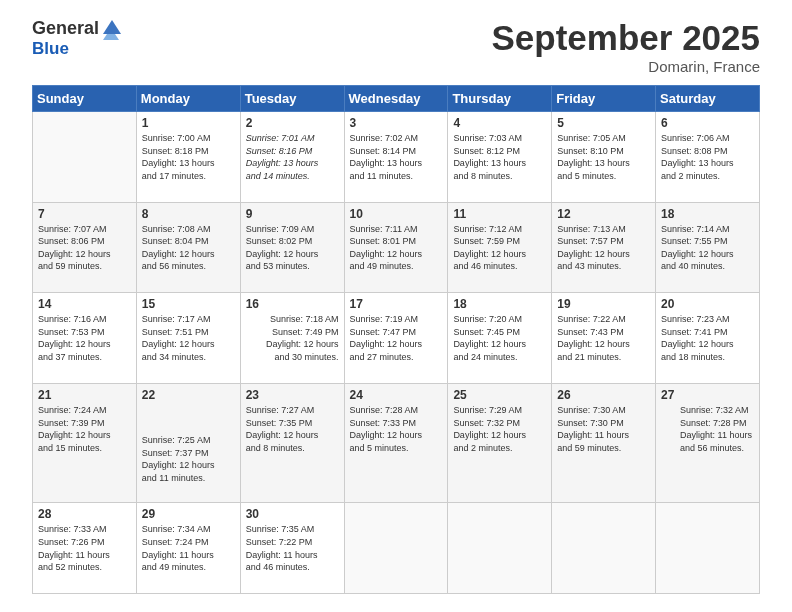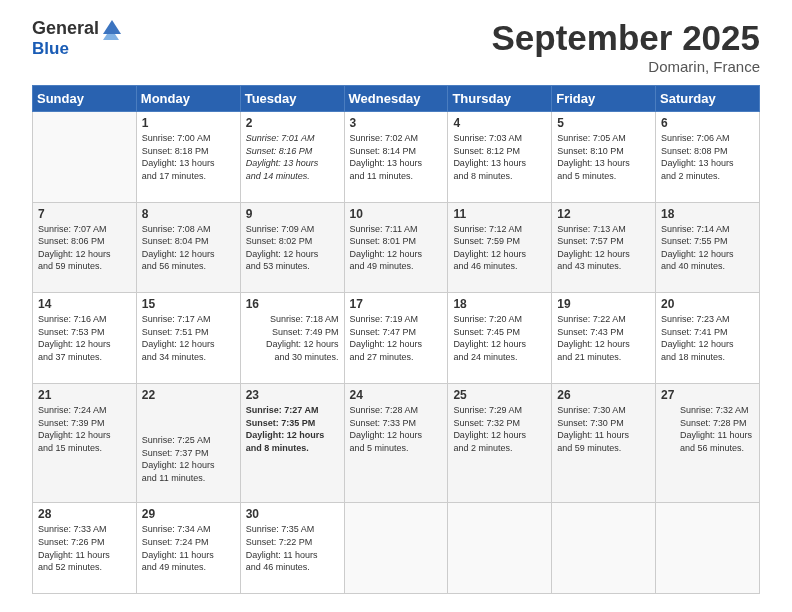--- a/index.html
+++ b/index.html
@@ -295,21 +295,21 @@
           </td>
           <td>
             <div class="day-number">22</div>
             <div class="day-info" style="white-space: pre-line; margin-top: 32px;">Sunrise: 7:25 AM
 Sunset: 7:37 PM
 Daylight: 12 hours
 and 11 minutes.</div>
           </td>
           <td>
             <div class="day-number">23</div>
-            <div class="day-info" style="white-space: pre-line; font-weight: bold;">Sunrise: 7:27 AM
+            <div class="day-info" style="white-space: pre-line;">Sunrise: 7:27 AM
 Sunset: 7:35 PM
 Daylight: 12 hours
 and 8 minutes.</div>
           </td>
           <td>
             <div class="day-number">24</div>
             <div class="day-info" style="white-space: pre-line;">Sunrise: 7:28 AM
 Sunset: 7:33 PM
 Daylight: 12 hours
 and 5 minutes.</div>

